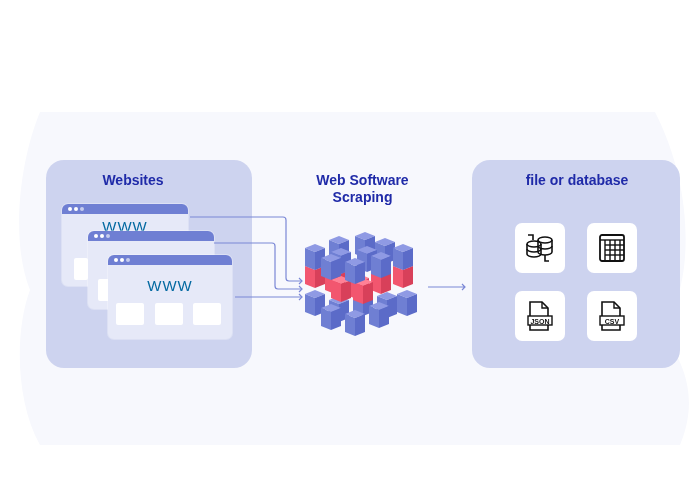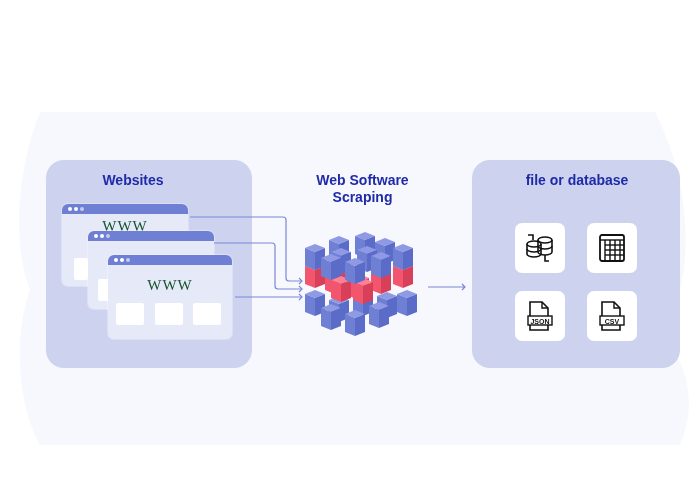--- a/index.html
+++ b/index.html
@@ -9,21 +9,21 @@
   .panel { position:absolute; background:#cdd3ef; border-radius:18px; }
   .panel-left { left:46px; top:160px; width:206px; height:208px; }
   .panel-right { left:472px; top:160px; width:208px; height:208px; }
   .title { position:absolute; color:#1f2aa8; font-weight:bold; font-size:14px; text-align:center; line-height:17px; }
   .t-websites { left:46px; top:172px; width:150px;padding-left:12px; }
   .t-software { left:295px; top:172px; width:135px; }
   .t-structured { left:487px; top:172px; width:180px; }
   .browser { position:absolute; background:#e6e9f8; border-radius:6px; overflow:hidden; box-shadow:0 0 0 1px rgba(255,255,255,0.3); }
   .browser .bar { height:10px; background:#6f7fd3; position:relative; }
   .browser .dot { position:absolute; top:3px; width:4px; height:4px; border-radius:50%; background:#fff; }
-  .browser .www { position:absolute; width:100%; text-align:center; color:#14532d; font-size:15px; letter-spacing:1px;font-family:Liberation Serif, serif; }
+  .browser .www { position:absolute; width:100%; text-align:center; color:#0369a1; font-size:15px; letter-spacing:1px; }
   .browser .box { position:absolute; width:28px; height:22px; background:#ffffff; border-radius:2px; }
   .icon-tile { position:absolute; width:50px; height:50px; background:#ffffff; border-radius:7px; display:flex; align-items:center; justify-content:center; }
   .cube { position:absolute; left:305px; top:232px; width:115px; height:110px; }
   svg.lines { position:absolute; left:0; top:0; }
 </style>
 </head>
 <body>
 
 <svg class="bg-blob" viewBox="0 0 700 496">
   <path d="M40 112 L655 112 C700 200 690 300 660 330 C700 380 690 420 680 445 L40 445 C15 400 15 330 30 290 C10 240 20 160 40 112 Z" fill="#f7f8fd"></path>

